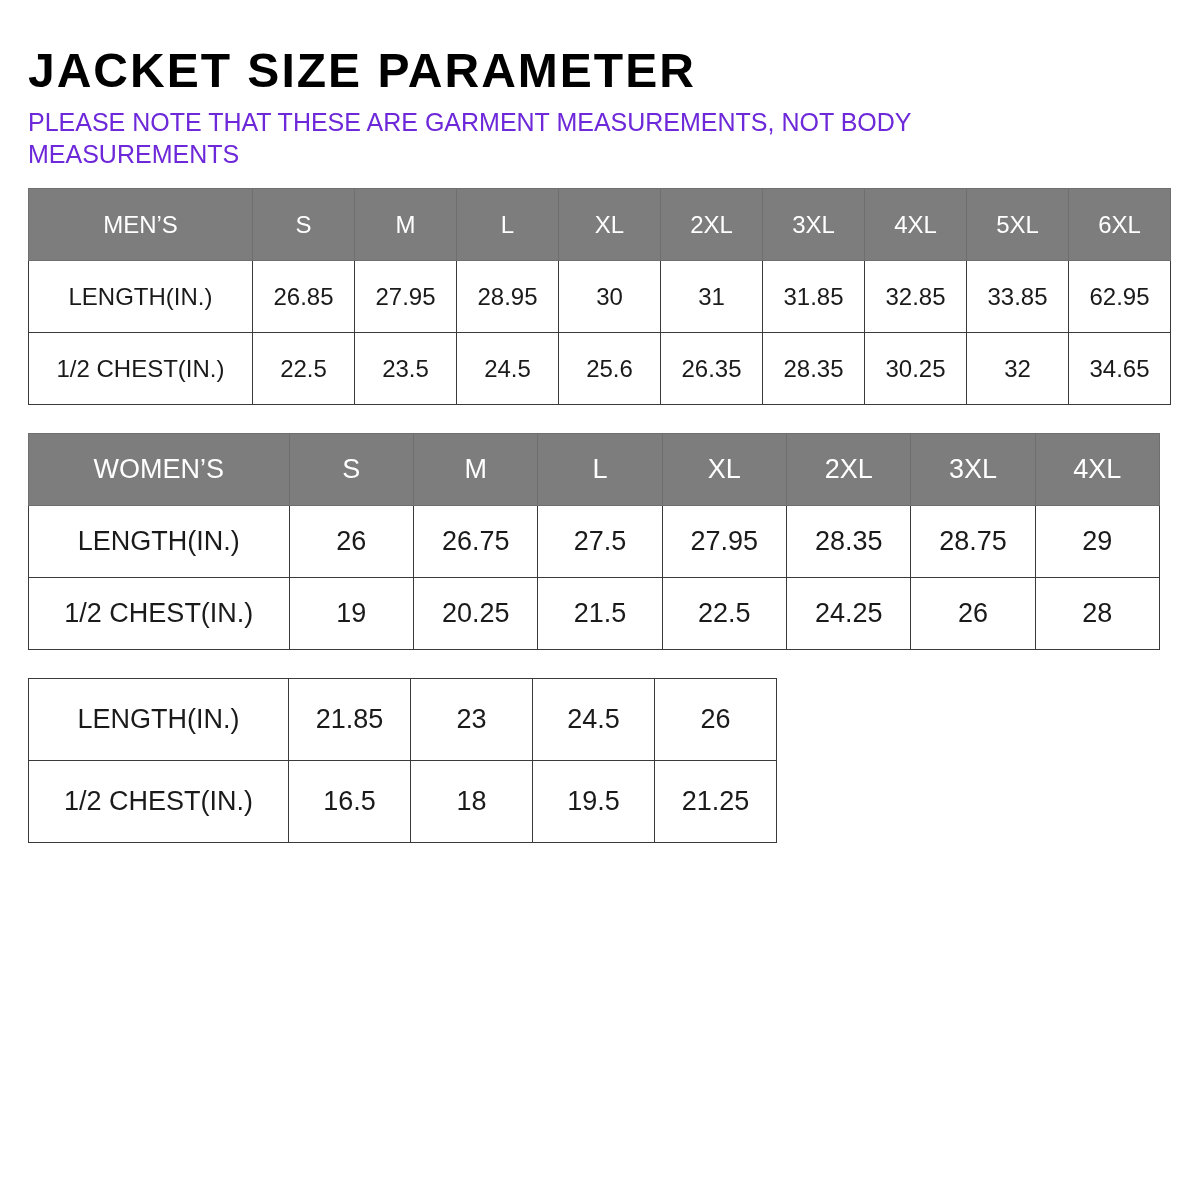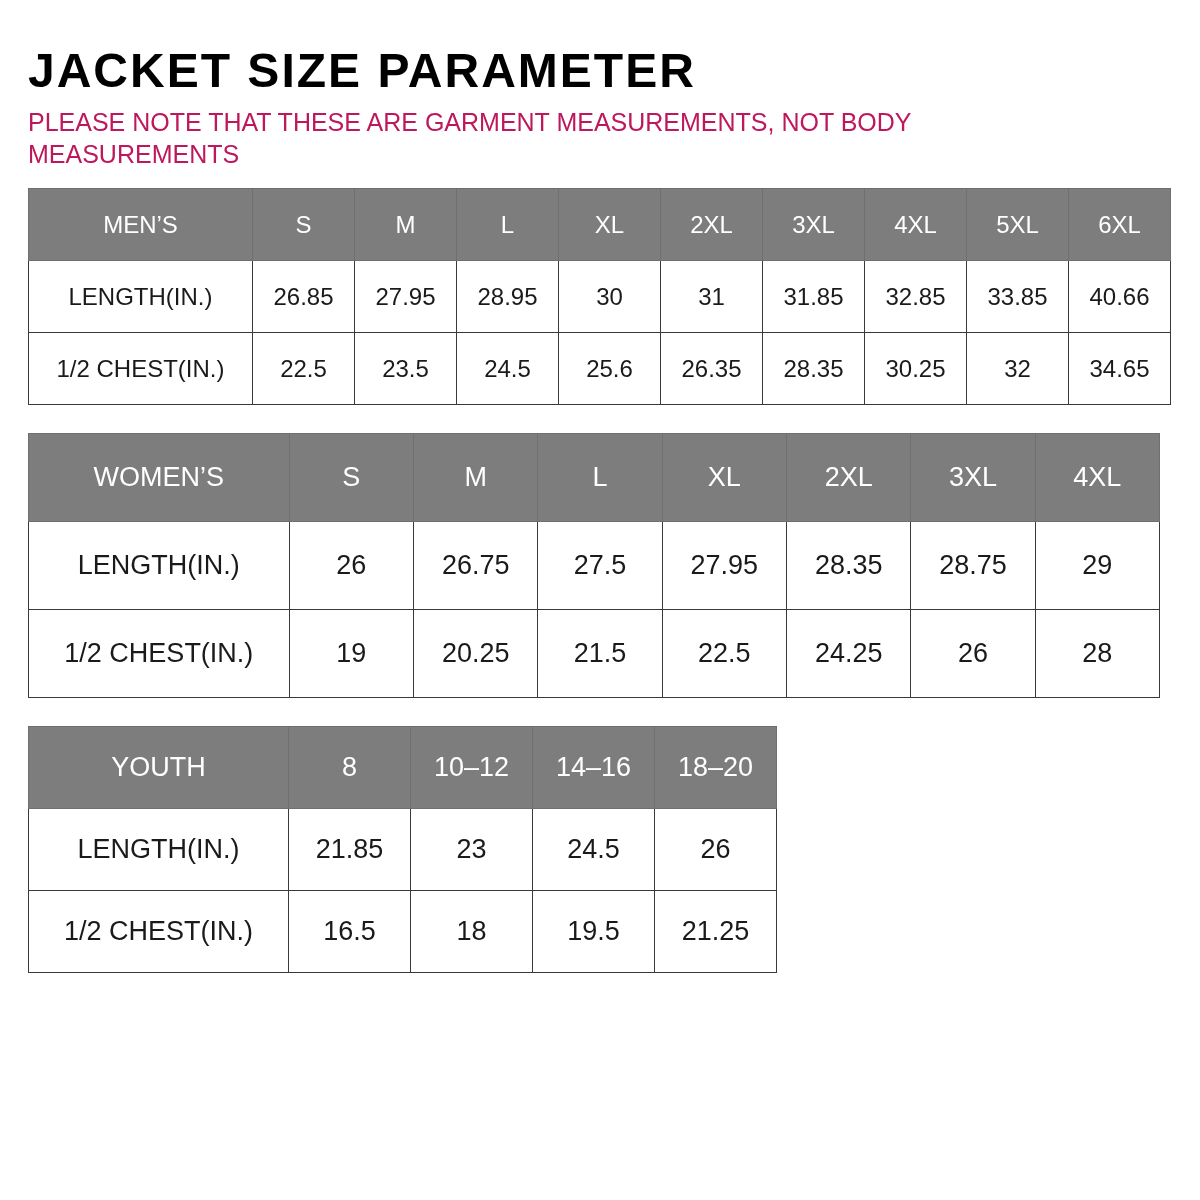--- a/index.html
+++ b/index.html
@@ -23,21 +23,21 @@
   }
   .title {
     font-size: 48px;
     font-weight: bold;
     letter-spacing: 2px;
     line-height: 1.05;
     margin: 6px 0 10px 0;
     color: #000;
   }
   .note {
-    color: #be185d;
+    color: #6d28d9;
     font-size: 25px;
     line-height: 1.28;
     margin-bottom: 18px;
     max-width: 900px;
   }
   table.size-table {
     border-collapse: collapse;
     table-layout: fixed;
     margin-bottom: 28px;
   }
@@ -56,21 +56,21 @@
     font-weight: normal;
     border-color: #6f6f6f;
   }
   
   #mens-table { width: 1084px; }
   #mens-table tr { height: 72px; }
   #mens-table tr.header-row { height: 72px; }
   #mens-table td.label-cell { font-size: 24px; }
   
   #womens-table { width: 1132px; }
-  #womens-table tr { height: 88px; }
+  #womens-table tr { height: 72px; }
   #womens-table td { font-size: 27px; }
   
   #youth-table { width: 748px; }
   #youth-table tr { height: 82px; }
   #youth-table td { font-size: 27px; }
 
   .footer-red {
     color: #ee1d23;
     font-size: 27px;
     line-height: 1.35;
@@ -120,21 +120,21 @@
       <tr>
         <td class="label-cell">LENGTH(IN.)</td>
         <td>26.85</td>
         <td>27.95</td>
         <td>28.95</td>
         <td>30</td>
         <td>31</td>
         <td>31.85</td>
         <td>32.85</td>
         <td>33.85</td>
-        <td>40.66</td>
+        <td>62.95</td>
       </tr>
       <tr>
         <td class="label-cell">1/2 CHEST(IN.)</td>
         <td>22.5</td>
         <td>23.5</td>
         <td>24.5</td>
         <td>25.6</td>
         <td>26.35</td>
         <td>28.35</td>
         <td>30.25</td>
@@ -191,27 +191,20 @@
 
   <table class="size-table" id="youth-table">
     <colgroup>
       <col style="width:260px">
       <col style="width:122px">
         <col style="width:122px">
         <col style="width:122px">
         <col style="width:122px">
     </colgroup>
     <tbody>
-      <tr class="header-row">
-        <td>YOUTH</td>
-        <td>8</td>
-        <td>10–12</td>
-        <td>14–16</td>
-        <td>18–20</td>
-      </tr>
       <tr>
         <td>LENGTH(IN.)</td>
         <td>21.85</td>
         <td>23</td>
         <td>24.5</td>
         <td>26</td>
       </tr>
       <tr>
         <td>1/2 CHEST(IN.)</td>
         <td>16.5</td>

